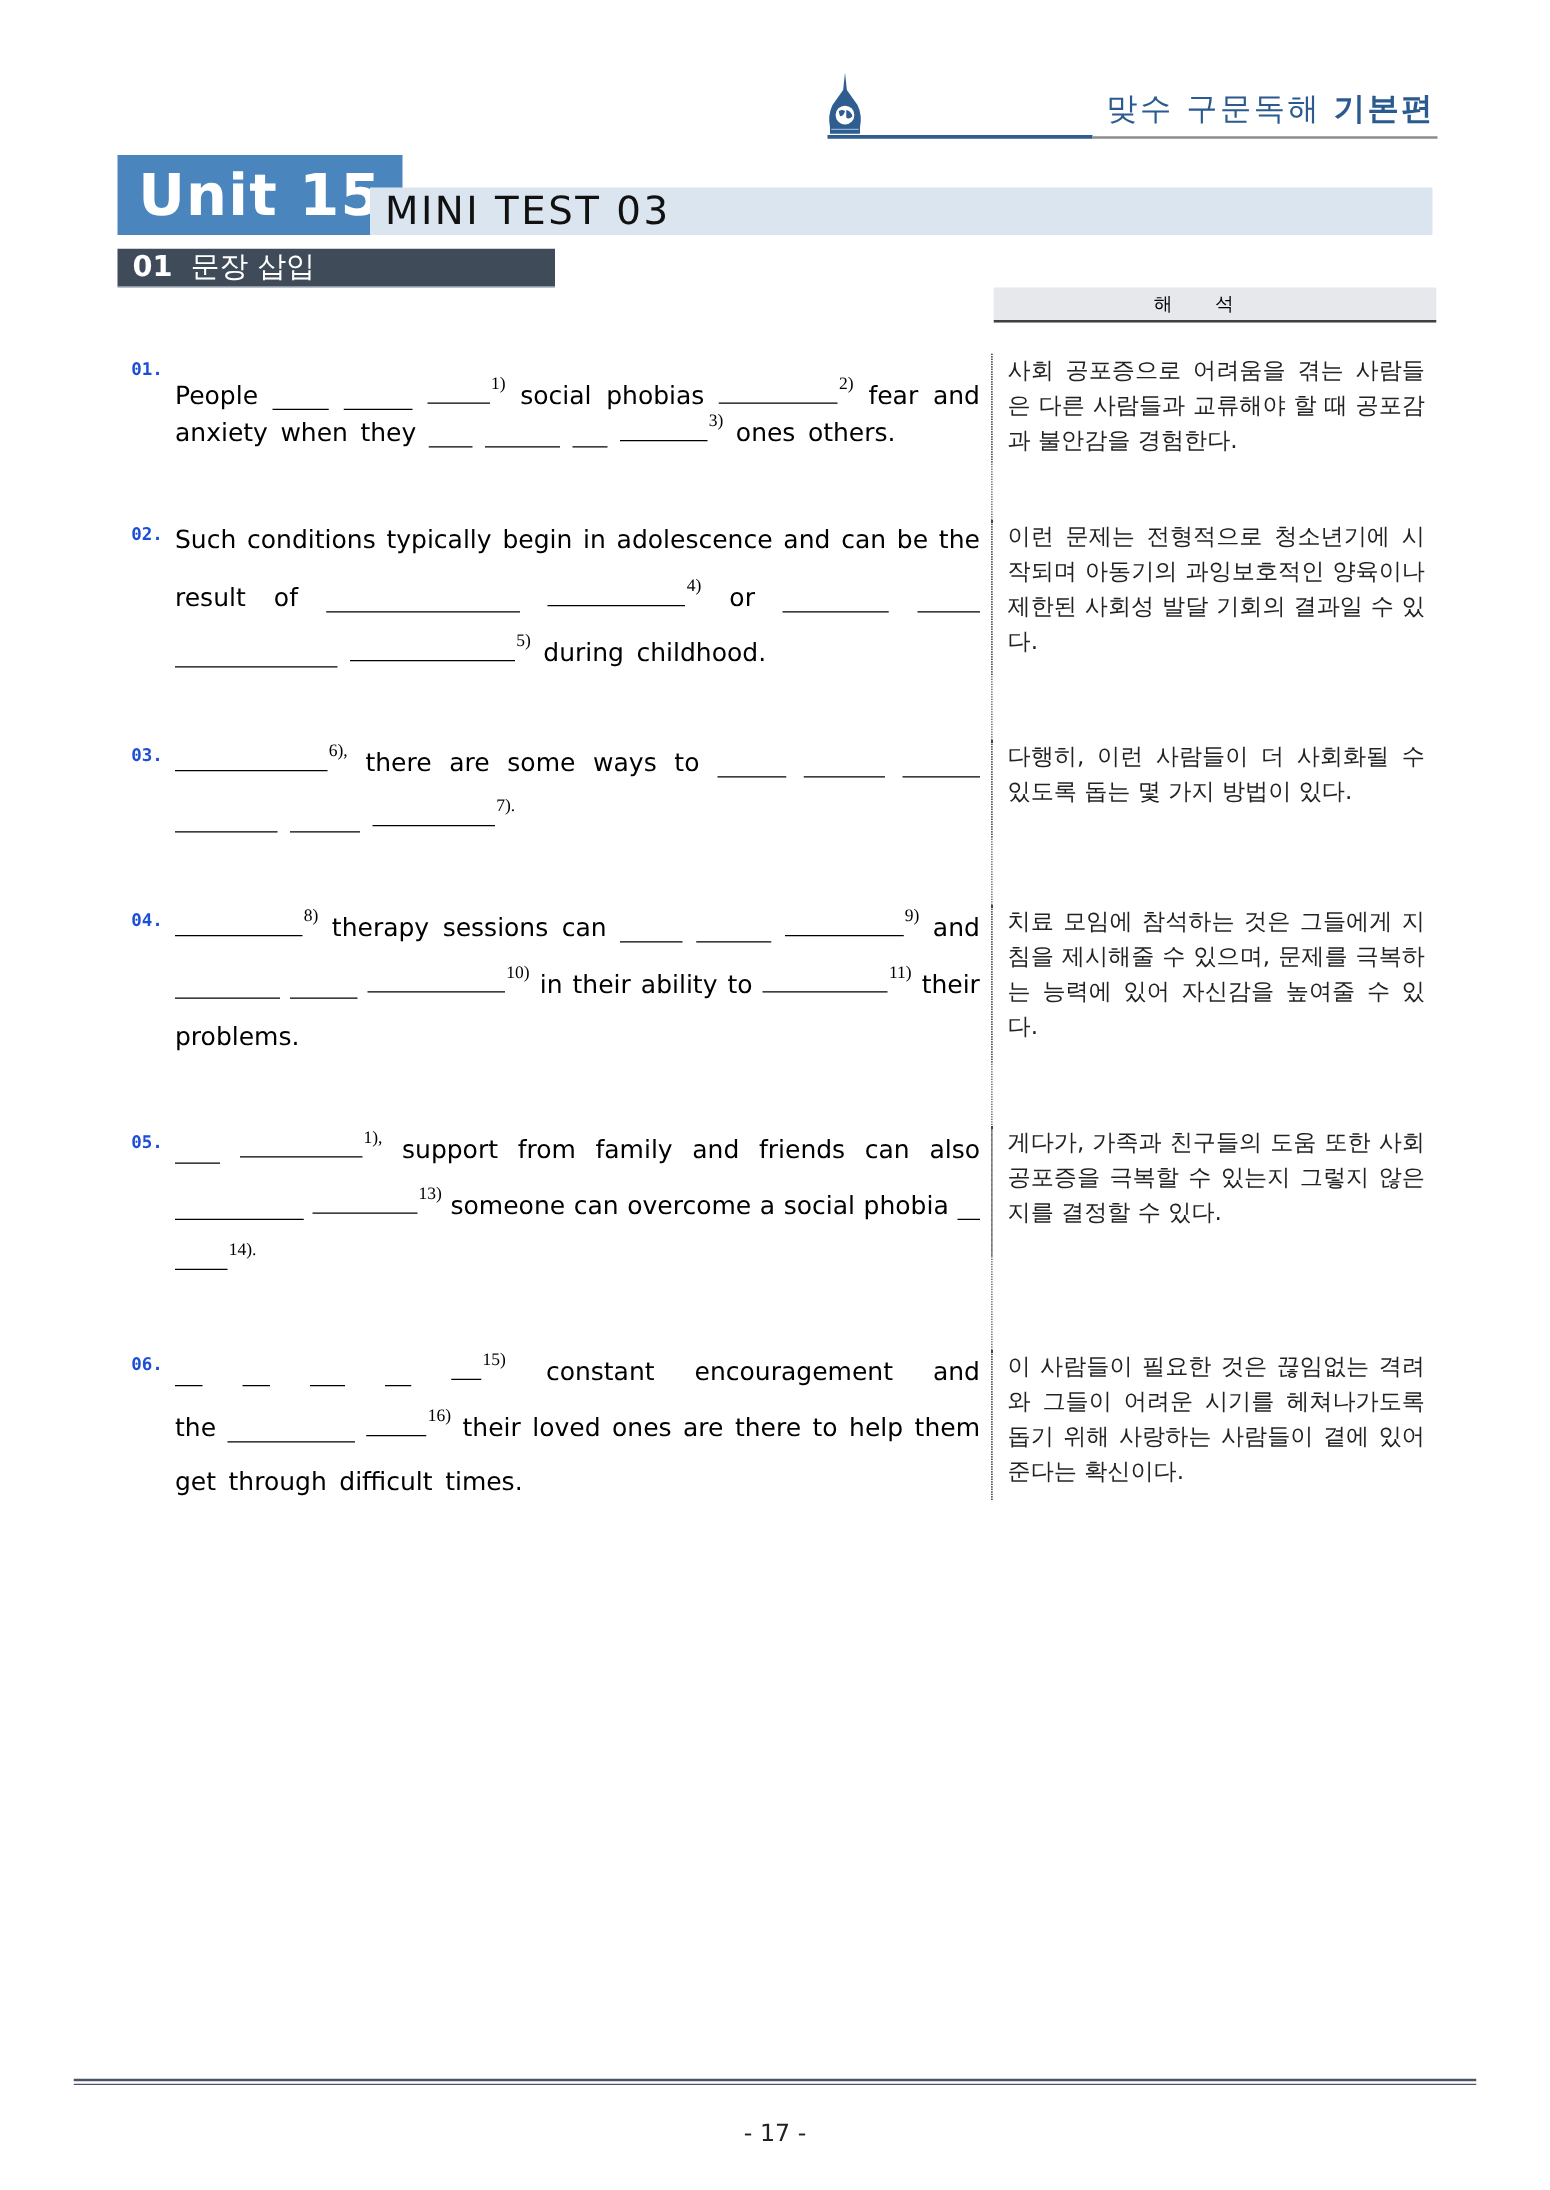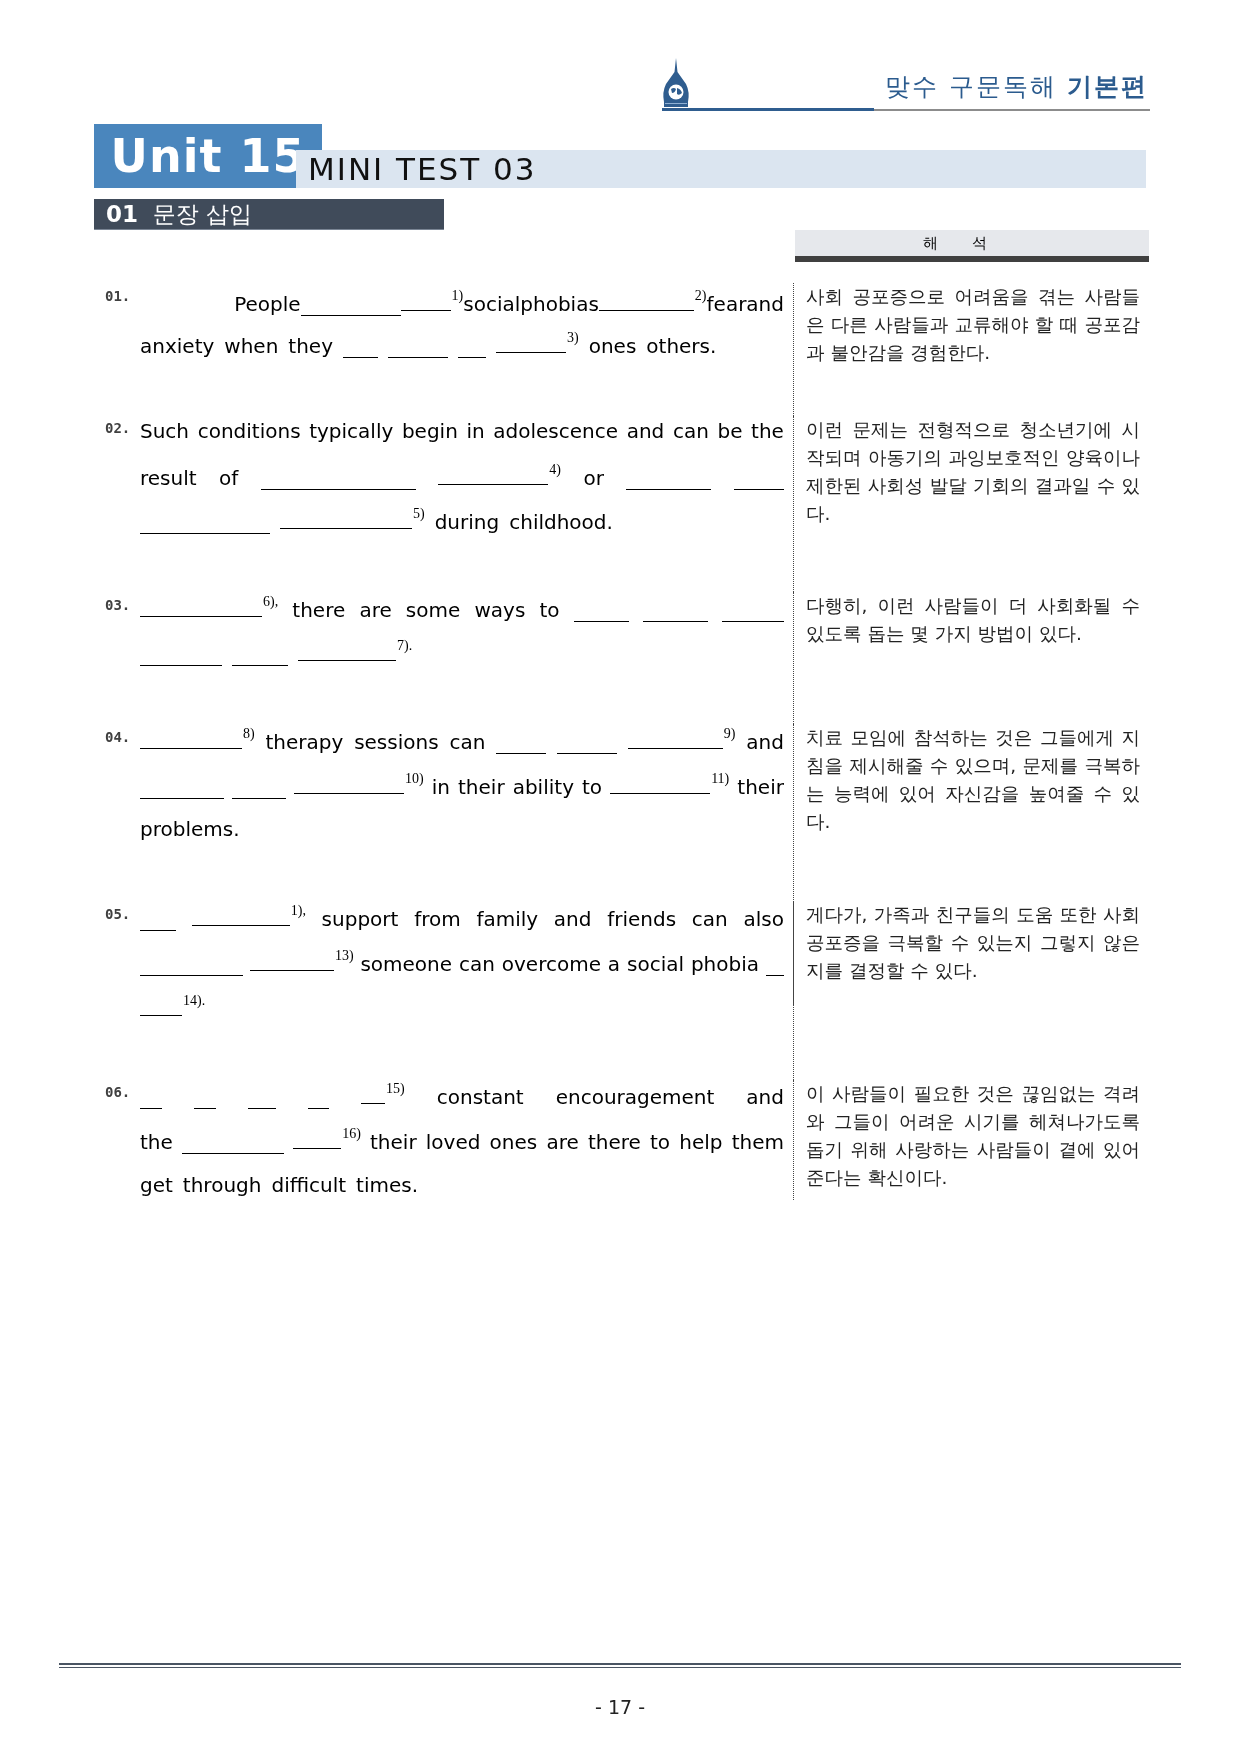--- a/index.html
+++ b/index.html
@@ -12,24 +12,24 @@
   .brand{right:92px;top:70px;font-size:25px;color:#2b5b8e;letter-spacing:2px;font-family:"DejaVu Sans",sans-serif;text-align:right;}
   .brand b{font-weight:bold;}
   
   .unit-box{left:94px;top:124px;width:228px;height:64px;background:#4a86bd;color:#fff;font-size:46px;font-weight:bold;line-height:64px;text-align:center;font-family:"DejaVu Sans",sans-serif;letter-spacing:1px;}
   .mini-bar{left:296px;top:150px;width:850px;height:38px;background:#dbe5f0;}
   .mini-text{left:308px;top:150px;font-size:31px;line-height:38px;color:#111;letter-spacing:2px;font-family:"DejaVu Sans",sans-serif;}
   .section-bar{left:94px;top:199px;width:350px;height:30px;background:#404b5a;color:#fff;font-size:23px;line-height:30px;padding-left:12px;box-sizing:border-box;font-family:"DejaVu Sans",sans-serif;}
   .section-bar b{font-weight:bold;}
   .section-underline{left:94px;top:229px;width:350px;height:1px;background:#7a8594;}
   
-  .trans-head{left:795px;top:230px;width:354px;height:26px;background:#e6e8ec;border-bottom:6px solid #404040;font-size:15px;text-align:center;line-height:26px;letter-spacing:34px;font-family:"DejaVu Sans",sans-serif;}
+  .trans-head{left:795px;top:230px;width:354px;height:26px;background:#e6e8ec;border-bottom:2px solid #404040;font-size:15px;text-align:center;line-height:26px;letter-spacing:34px;font-family:"DejaVu Sans",sans-serif;}
   .divider{left:793px;width:0;border-left:1px dotted #444;}
   
-  .qnum{left:105px;font-size:14px;font-weight:bold;color:#404040;font-family:"DejaVu Sans Mono",monospace;}
+  .qnum{left:105px;font-size:14px;font-weight:bold;color:#1d4ed8;font-family:"DejaVu Sans Mono",monospace;}
   .line{left:140px;width:644px;font-size:20px;line-height:24px;text-align:justify;text-align-last:justify;white-space:nowrap;display:flex;justify-content:space-between;align-items:flex-end;font-family:"DejaVu Sans",sans-serif;}
   .line.left{justify-content:flex-start;gap:10px;}
   .blank{display:inline-block;border-bottom:1.5px solid #000;height:20px;}
   sup{font-size:14px;vertical-align:top;position:relative;top:-6px;margin-left:1px;font-family:"Liberation Serif",serif;}
   .w{display:inline-block;}
   .trans{left:806px;width:334px;font-size:18.5px;line-height:28px;color:#222;text-align:justify;font-family:"DejaVu Sans",sans-serif;}
   
   .foot1{left:59px;top:1663px;width:1122px;height:2px;background:#4a5563;}
   .foot2{left:59px;top:1667px;width:1122px;height:1px;background:#4a5563;}
   .pageno{left:0;width:1240px;top:1696px;text-align:center;font-size:19px;color:#222;font-family:"DejaVu Sans",sans-serif;}
@@ -52,21 +52,21 @@
 <div class="abs unit-box">Unit 15</div>
 <div class="abs mini-bar"></div>
 <div class="abs mini-text">MINI TEST 03</div>
 <div class="abs section-bar"><b>01</b>&nbsp; <span>문장 삽입</span></div>
 <div class="abs section-underline"></div>
 
 <div class="abs trans-head">해석</div>
 
 <div id="questions">
     <div class="abs qnum" style="top: 288px;">01.</div>
-    <div class="abs line" style="top: 290px; justify-content: flex-end;">
+    <div class="abs line" style="top: 302px;">
       <span class="w">People</span>
       <span class="blank" style="width: 45px;"></span>
       <span class="blank" style="width: 55px;"></span>
       <span class="w"><span class="blank" style="width: 50px;"></span><sup>1)</sup></span>
       <span class="w">social</span>
       <span class="w">phobias</span>
       <span class="w"><span class="blank" style="width: 95px;"></span><sup>2)</sup></span>
       <span class="w">fear</span>
       <span class="w">and</span>
     </div>

